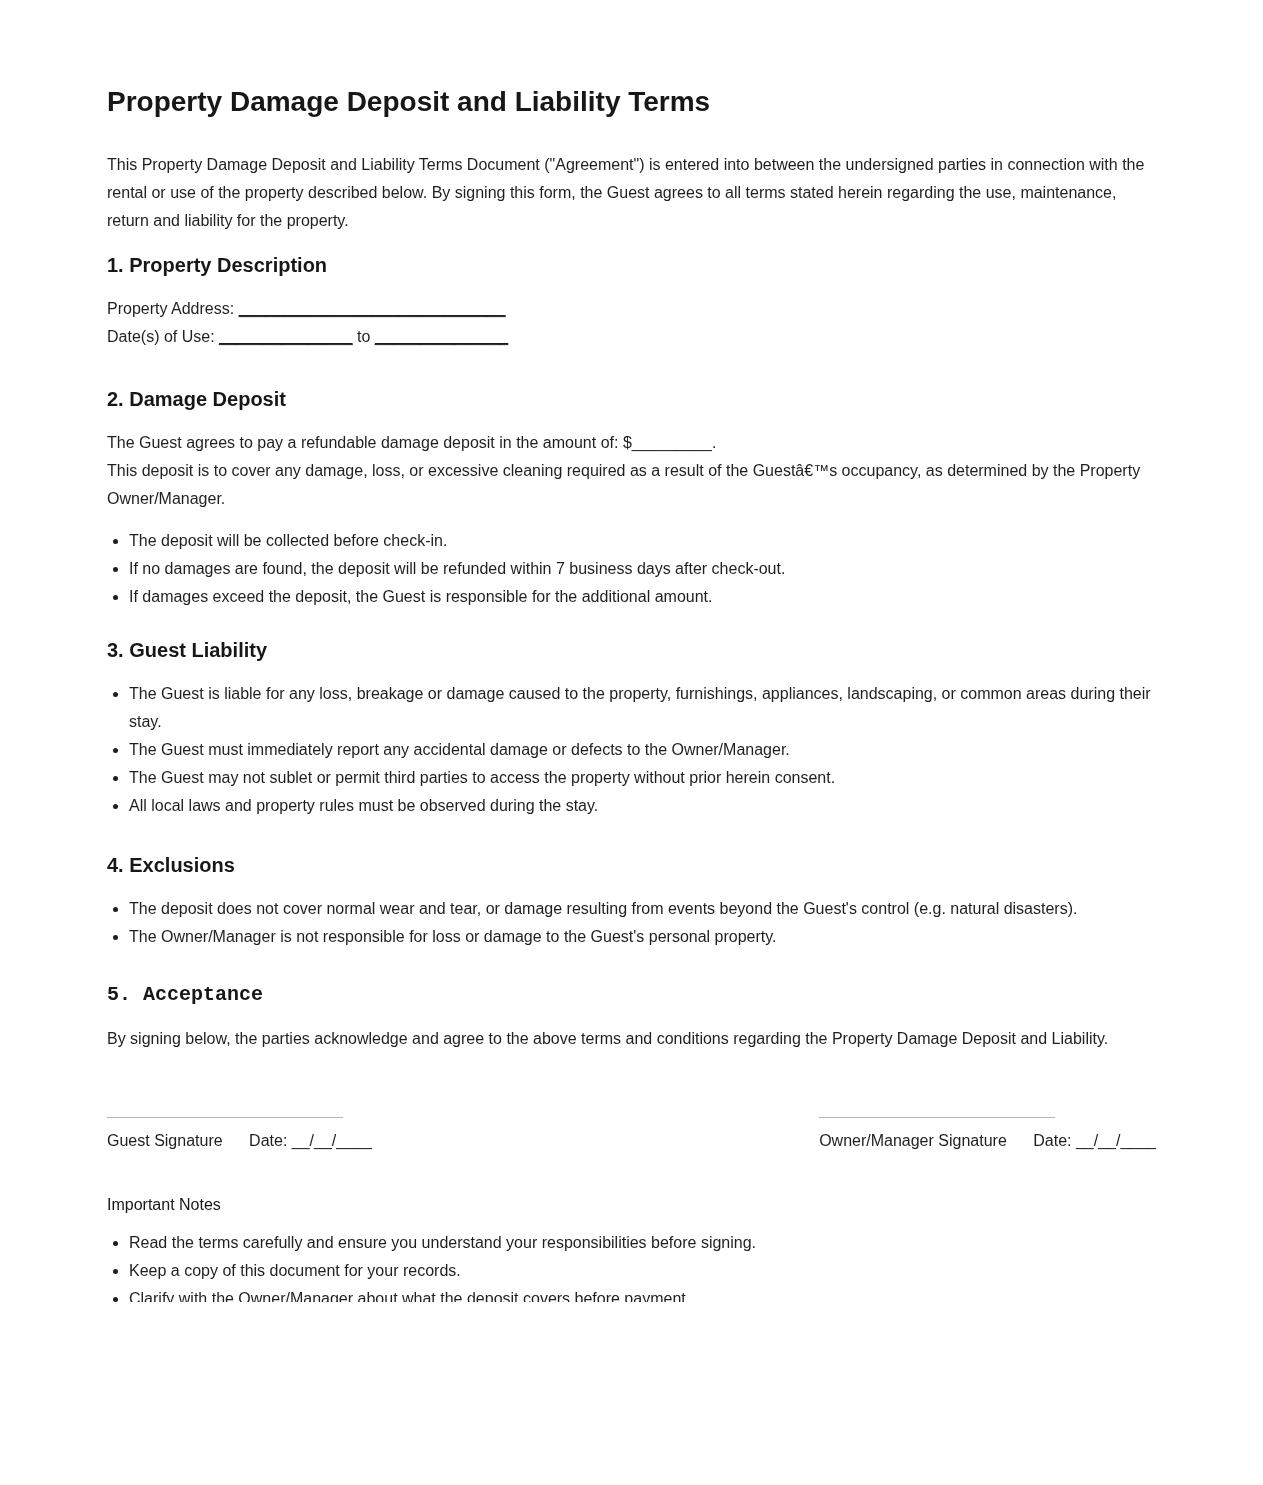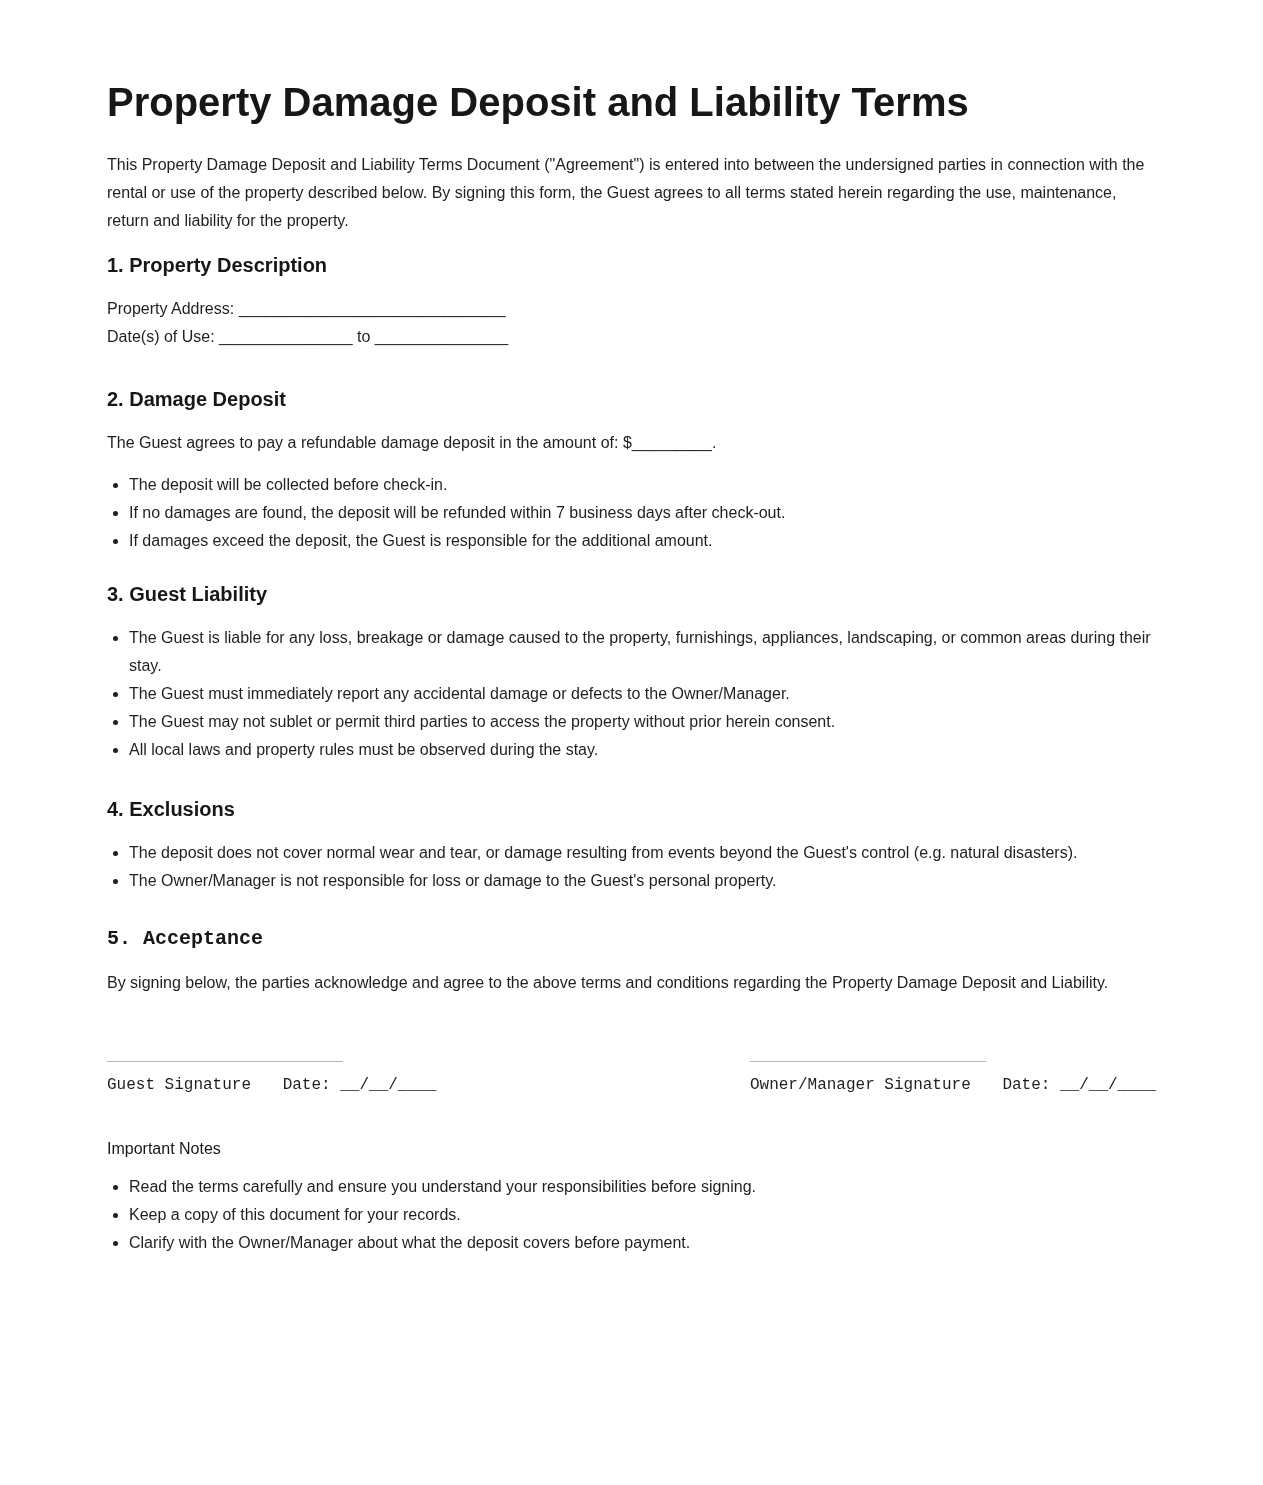--- a/index.html
+++ b/index.html
@@ -19,21 +19,21 @@
     overflow: hidden;
   }
   .doc {
     width: 1049px;
     margin: 0 auto;
     padding-top: 82px;
     font-size: 16px;
     line-height: 28px;
   }
   h1 {
-    font-size: 40px;
+    font-size: 28px;
     line-height: 40px;
     font-weight: 700;
     margin: 0 0 29px 0;
     color: #171717;
   }
   h2 {
     font-size: 20px;
     line-height: 30px;
     font-weight: 700;
     margin: 30px 0 15px 0;
@@ -52,26 +52,25 @@
     color: #171717;
   }
   p { margin: 0; }
   p.amount { margin-top: 15px; }
   ul {
     margin: 0;
     padding-left: 22px;
   }
   ul.ul-gap { margin-top: 14px; }
   li { margin: 0; }
-  .blank { white-space: nowrap; }
+  .blank { white-space: nowrap; text-decoration: underline; }
   .sig-row {
     display: flex;
     justify-content: space-between;
     margin-top: 64px;
-    font-family: Liberation Mono, monospace;
   }
   .sig-line {
     width: 236px;
     height: 0;
     border-top: 1px solid #b5b5b5;
     margin-bottom: 9px;
   }
   .sig-text { white-space: nowrap; }
   .sig-date { margin-left: 22px; }
 </style>
@@ -92,20 +91,21 @@
     </p>
     <p>
       <span>Date(s) of Use:</span>
       <span class="blank">_______________</span>
       <span>to</span>
       <span class="blank">_______________</span>
     </p>
 
     <h2 class="s2">2. Damage Deposit</h2>
     <p class="amount">The Guest agrees to pay a refundable damage deposit in the amount of: $_________.</p>
+    <p>This deposit is to cover any damage, loss, or excessive cleaning required as a result of the Guestâ€™s occupancy, as determined by the Property Owner/Manager.</p>
     <ul class="ul-gap">
       <li>The deposit will be collected before check-in.</li>
       <li>If no damages are found, the deposit will be refunded within 7 business days after check-out.</li>
       <li>If damages exceed the deposit, the Guest is responsible for the additional amount.</li>
     </ul>
 
     <h2 class="s3">3. Guest Liability</h2>
     <ul>
       <li>The Guest is liable for any loss, breakage or damage caused to the property, furnishings, appliances, landscaping, or common areas during their stay.</li>
       <li>The Guest must immediately report any accidental damage or defects to the Owner/Manager.</li>

